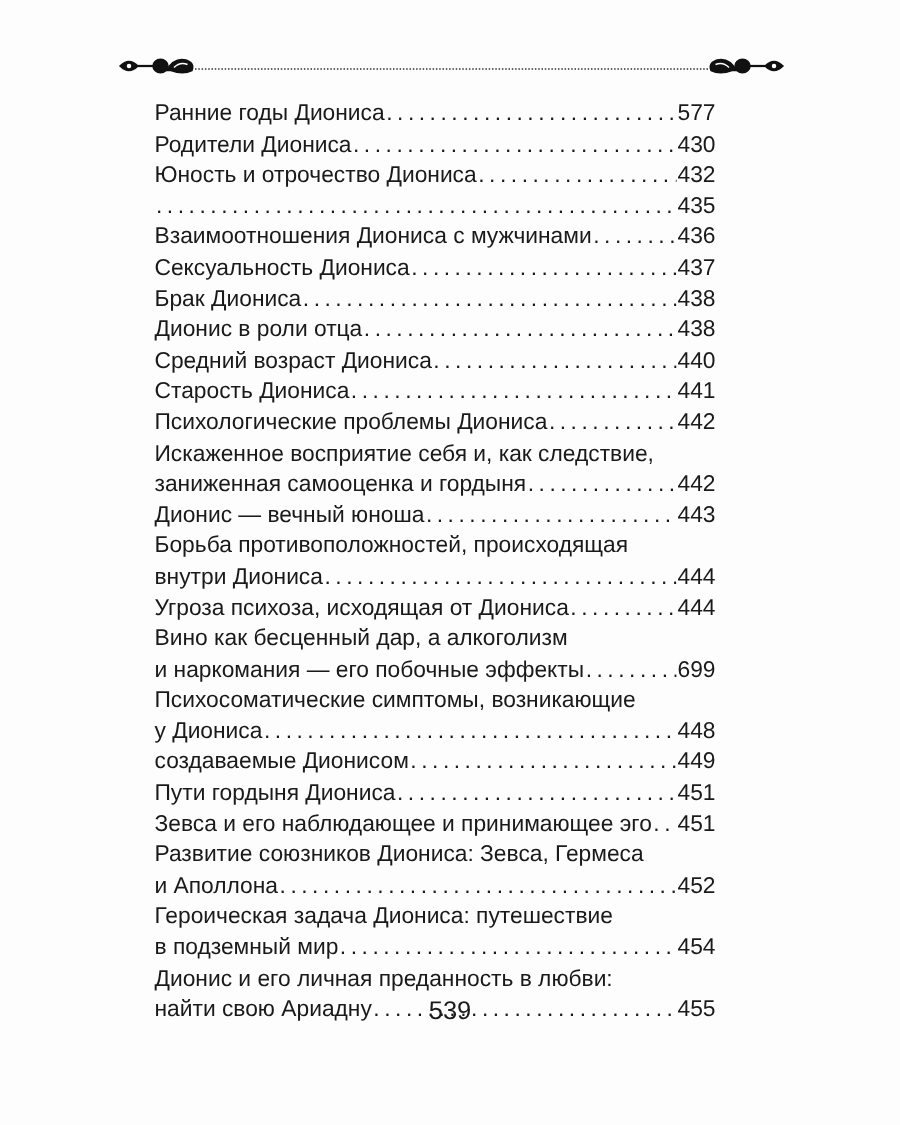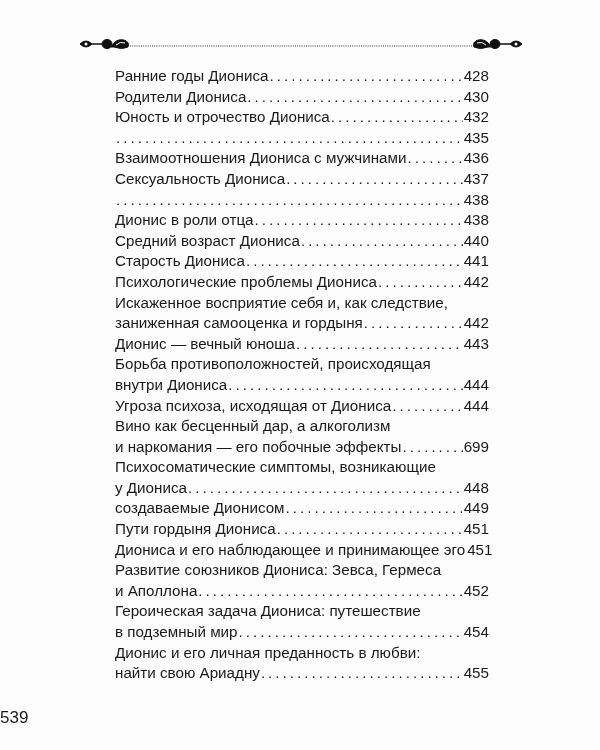--- a/index.html
+++ b/index.html
@@ -1,26 +1,26 @@
 <!DOCTYPE html>
 <html><head>
 <meta charset="utf-8">
 <style>
   html, body { margin:0; padding:0; }
   body { width:600px; height:750px; background:#fdfdfd; position:relative; overflow:hidden;
          font-family:"Liberation Sans","DejaVu Sans",sans-serif; color:#1a1a1a; }
   .ornament { position:absolute; left:78px; top:36px; width:446px; height:16px; }
-  .toc { position:absolute; left:115px; top:66px; width:374px; }
+  .toc { position:absolute; left:103px; top:66px; width:374px; }
   .entry { font-size:15.2px; line-height:20.6px; }
   .line { display:flex; align-items:baseline; white-space:nowrap; }
   .line .t { flex:0 0 auto; }
   .line .dots { flex:1 1 auto; overflow:hidden; letter-spacing:2.2px; margin:0 1px; }
   .line .dots::before { content:". . . . . . . . . . . . . . . . . . . . . . . . . . . . . . . . . . . . . . . . . . . . . . . . . . . . . . . . . . . . . . . . . . . . . . . . . . . . . . . . . . . . . . . . . . . . . . . . . . . . . . . . . . . . . . . . . . . . . . . . . . . . . . . . . ."; letter-spacing:-0.6px; }
   .line .p { flex:0 0 auto; }
-  .pagenum { position:absolute; left:0; width:600px; top:708px; font-size:17px; }
+  .pagenum { position:absolute; left:0; width:600px; top:664px; text-align:center; font-size:17px; }
 </style>
 </head>
 <body>
 
 <svg class="ornament" viewBox="0 0 446 16">
   <g fill="#111" stroke="#111">
 
     <path d="M2 8 Q8 2 14 8 Q8 14 2 8 Z" stroke-width="1"></path>
     <circle cx="8" cy="8" r="1.5" fill="#fff" stroke="none"></circle>
     <line x1="14" y1="8" x2="24" y2="8" stroke-width="1.5"></line>
@@ -36,21 +36,21 @@
     <path d="M408 9 Q404 5 399 7" stroke="#fff" stroke-width="1" fill="none"></path>
   </g>
   <line x1="52" y1="10" x2="394" y2="10" stroke="#333" stroke-width="1" stroke-dasharray="1 1.2"></line>
 </svg>
 
 <div class="toc" id="toc">
     <div class="entry">
       <div class="line">
         <span class="t">Ранние годы Диониса</span>
         <span class="dots"></span>
-        <span class="p">428</span>
+        <span class="p">577</span>
       </div>
     </div>
     <div class="entry">
       <div class="line">
         <span class="t">Родители Диониса</span>
         <span class="dots"></span>
         <span class="p">430</span>
       </div>
     </div>
     <div class="entry">
@@ -75,20 +75,21 @@
     </div>
     <div class="entry">
       <div class="line">
         <span class="t">Сексуальность Диониса</span>
         <span class="dots"></span>
         <span class="p">437</span>
       </div>
     </div>
     <div class="entry">
       <div class="line">
+        <span class="t">Брак Диониса</span>
         <span class="dots"></span>
         <span class="p">438</span>
       </div>
     </div>
     <div class="entry">
       <div class="line">
         <span class="t">Дионис в роли отца</span>
         <span class="dots"></span>
         <span class="p">438</span>
       </div>
@@ -177,21 +178,21 @@
     </div>
     <div class="entry">
       <div class="line">
         <span class="t">Пути гордыня Диониса</span>
         <span class="dots"></span>
         <span class="p">451</span>
       </div>
     </div>
     <div class="entry">
       <div class="line">
-        <span class="t">Диониса и его наблюдающее и принимающее эго</span>
+        <span class="t">Зевса и его наблюдающее и принимающее эго</span>
         <span class="dots"></span>
         <span class="p">451</span>
       </div>
     </div>
     <div class="entry">
       <div class="line">
         <span class="t">Развитие союзников Диониса: Зевса, Гермеса</span>
       </div>
       <div class="line">
         <span class="t">и Аполлона</span>

